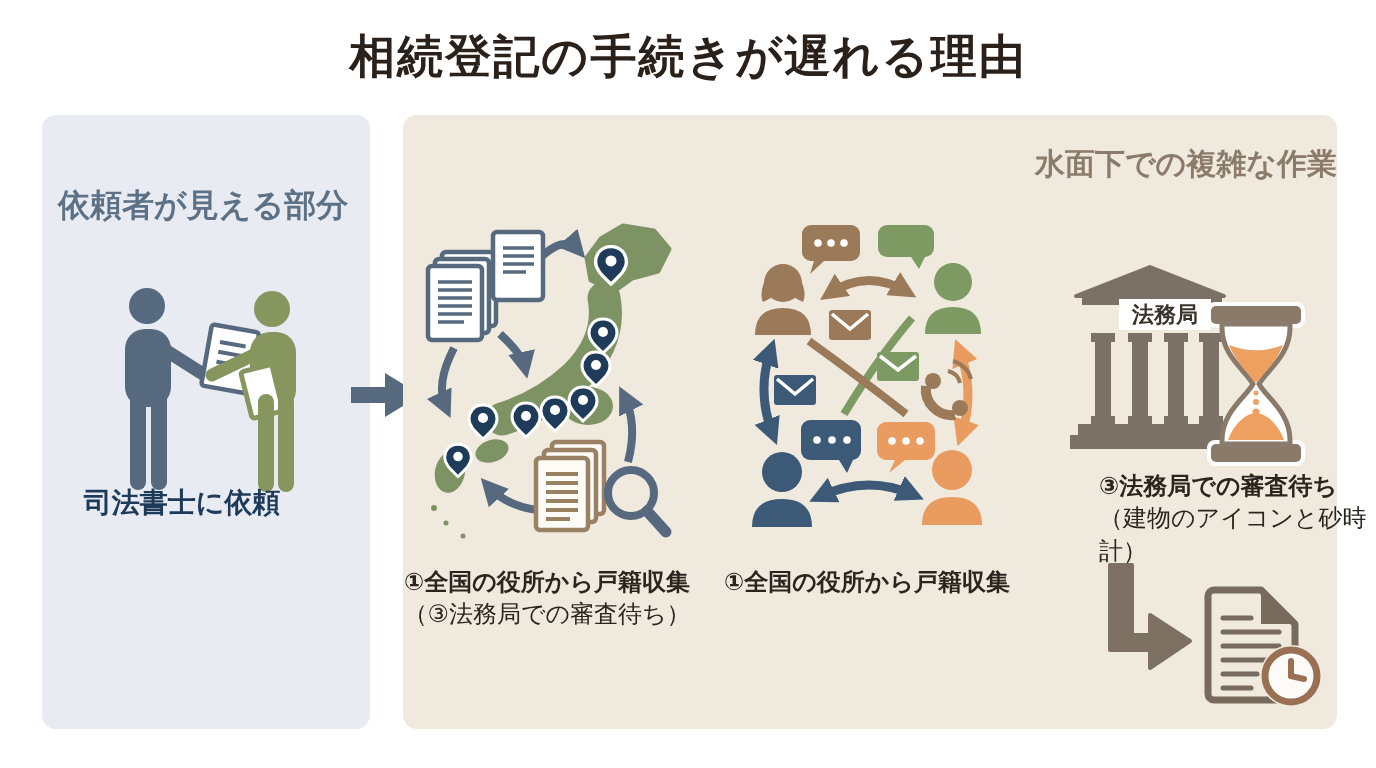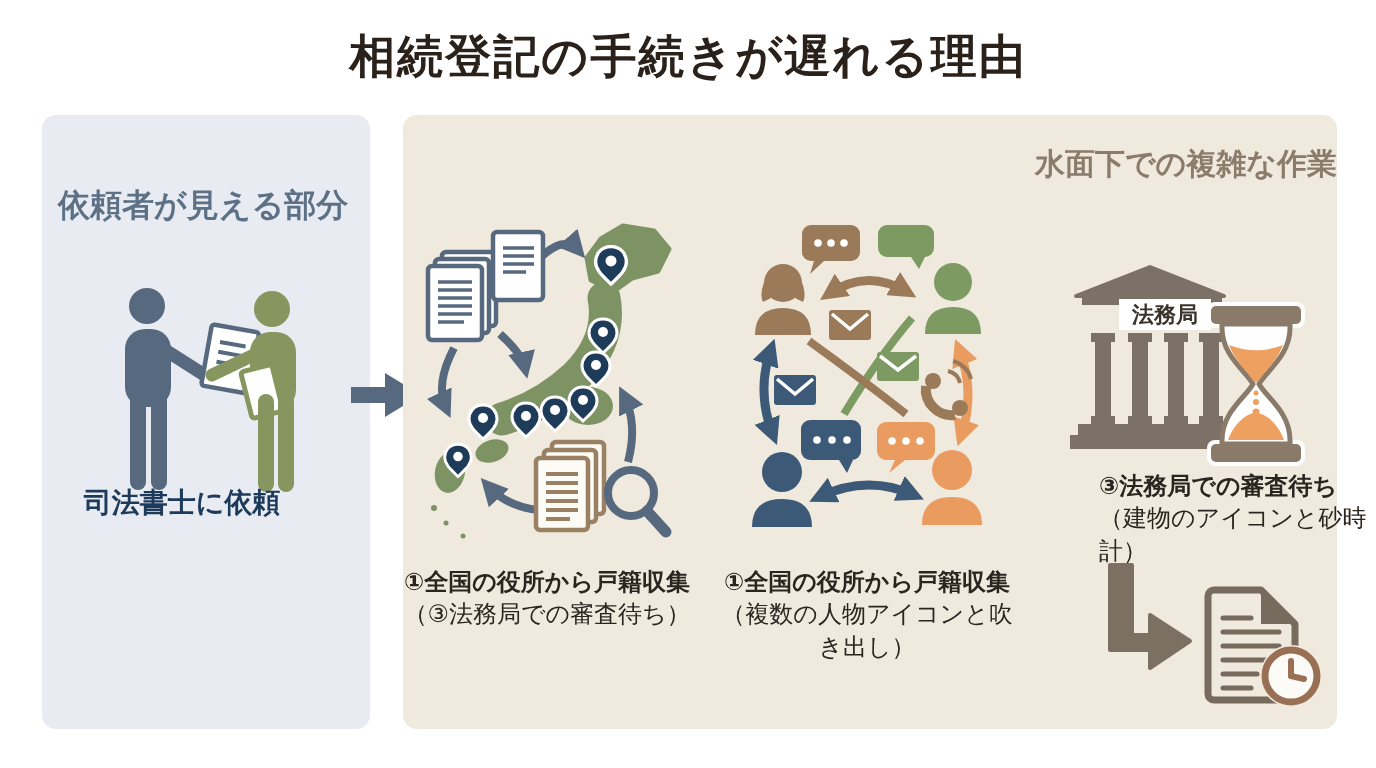--- a/index.html
+++ b/index.html
@@ -256,21 +256,20 @@
       <path class="f-pgreen" d="M210,126 q0,-27 28,-27 q28,0 28,27 z"></path>
       <circle class="f-pnavy" cx="67" cy="264" r="20"></circle>
       <path class="f-pnavy" d="M37,319 q0,-28 30,-28 q30,0 30,28 z"></path>
       <circle class="f-porange" cx="237" cy="262" r="20"></circle>
       <path class="f-porange" d="M207,317 q0,-28 30,-28 q30,0 30,28 z"></path>
     </g>
   </svg>
 
   <div class="abs caption cap2">
     <div class="l1">①全国の役所から戸籍収集</div>
-    <div class="l2">（複数の人物アイコンと吹き出し）</div>
   </div>
 
   <svg class="abs" style="left:1062px;top:263px;" width="280" height="212" viewBox="0 0 280 212">
     <g>
       <path class="f-build" d="M88,4 L162,33 L14,33 Z" stroke="var(--building-gray)" stroke-width="4" stroke-linejoin="round"></path>
       <rect class="f-build" x="20" y="33" width="140" height="9"></rect>
       <g class="f-build">
         <rect x="29" y="70" width="24" height="9"></rect>
           <rect x="33" y="79" width="16" height="74"></rect>
           <rect x="29" y="153" width="24" height="8"></rect>

